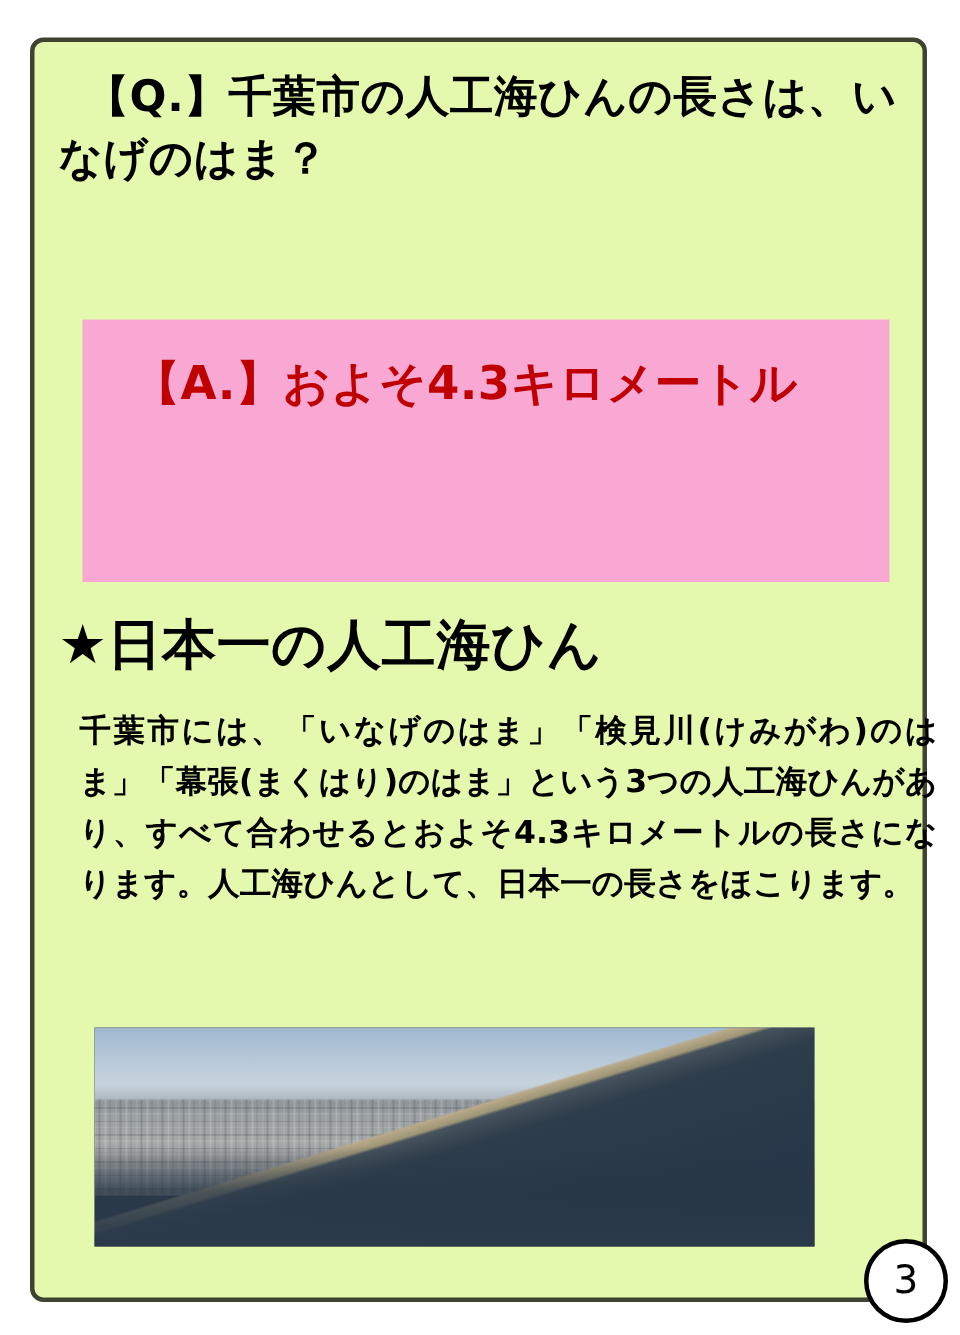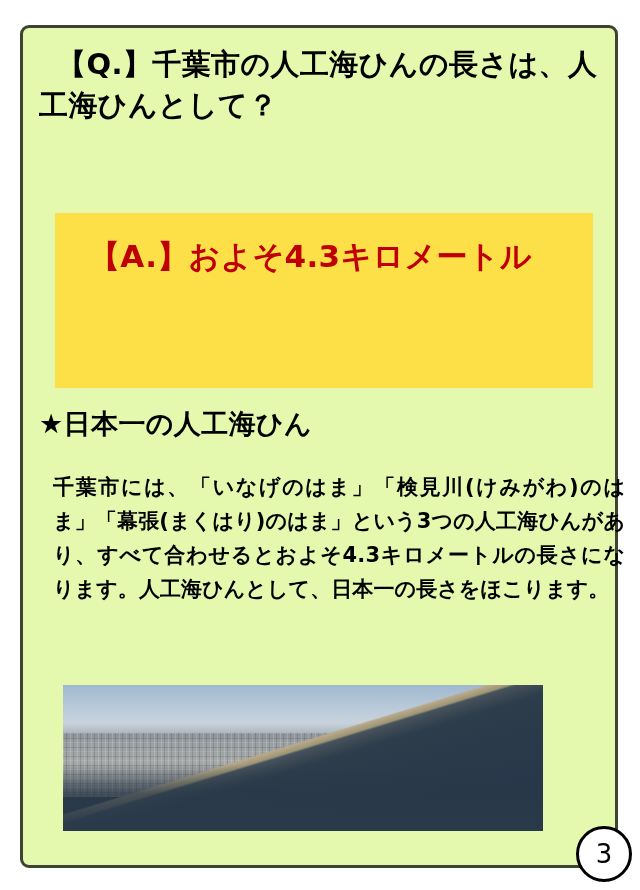--- a/index.html
+++ b/index.html
@@ -42,42 +42,42 @@
     text-indent: 18px;
   }
 
   
   #answer-box {
     position: absolute;
     left: 32px;
     top: 185px;
     width: 538px;
     height: 175px;
-    background: #fde047;
+    background: #f9a8d4;
   }
   #answer-text {
     position: absolute;
     left: 8px;
     top: 21px;
     width: 524px;
     font-size: 31px;
     line-height: 1.42;
     font-weight: bold;
     color: #c00000;
     letter-spacing: 0.3px;
     text-indent: 26px;
   }
 
   
   #section-heading {
     position: absolute;
     left: 16px;
     top: 378px;
     width: 566px;
-    font-size: 27px;
+    font-size: 36px;
     font-weight: bold;
     color: #000000;
     letter-spacing: 0.4px;
   }
 
   
   #body-paragraph {
     position: absolute;
     left: 16px;
     top: 442px;
@@ -174,21 +174,21 @@
     font-size: 26px;
     color: #000000;
     box-sizing: border-box;
   }
 </style>
 </head>
 <body>
 
 <div id="quiz-card">
 
-  <div id="question-text">【Q.】千葉市の人工海ひんの長さは、人工海ひんとして？</div>
+  <div id="question-text">【Q.】千葉市の人工海ひんの長さは、いなげのはま？</div>
 
   <div id="answer-box">
     <div id="answer-text">【A.】およそ4.3キロメートル</div>
   </div>
 
   <div id="section-heading">★日本一の人工海ひん</div>
 
   <div id="body-paragraph">千葉市には、「いなげのはま」「検見川(けみがわ)のはま」「幕張(まくはり)のはま」という3つの人工海ひんがあり、すべて合わせるとおよそ4.3キロメートルの長さになります。人工海ひんとして、日本一の長さをほこります。</div>
 
   <div id="coastline-photo">

